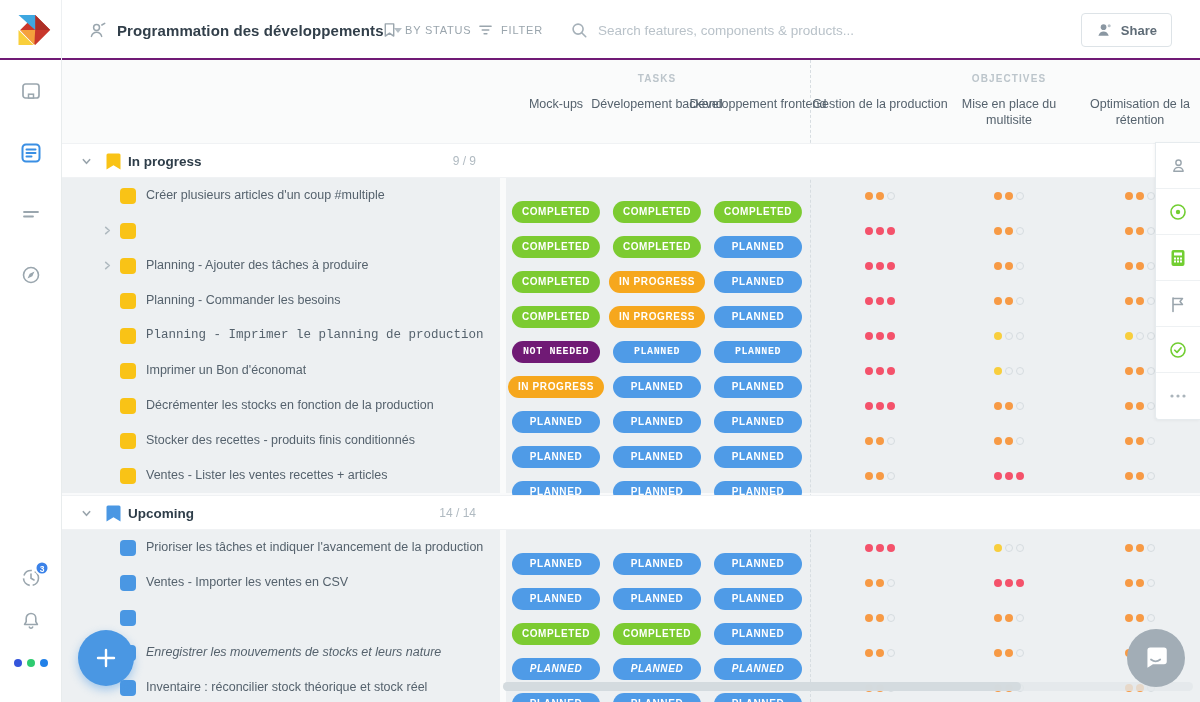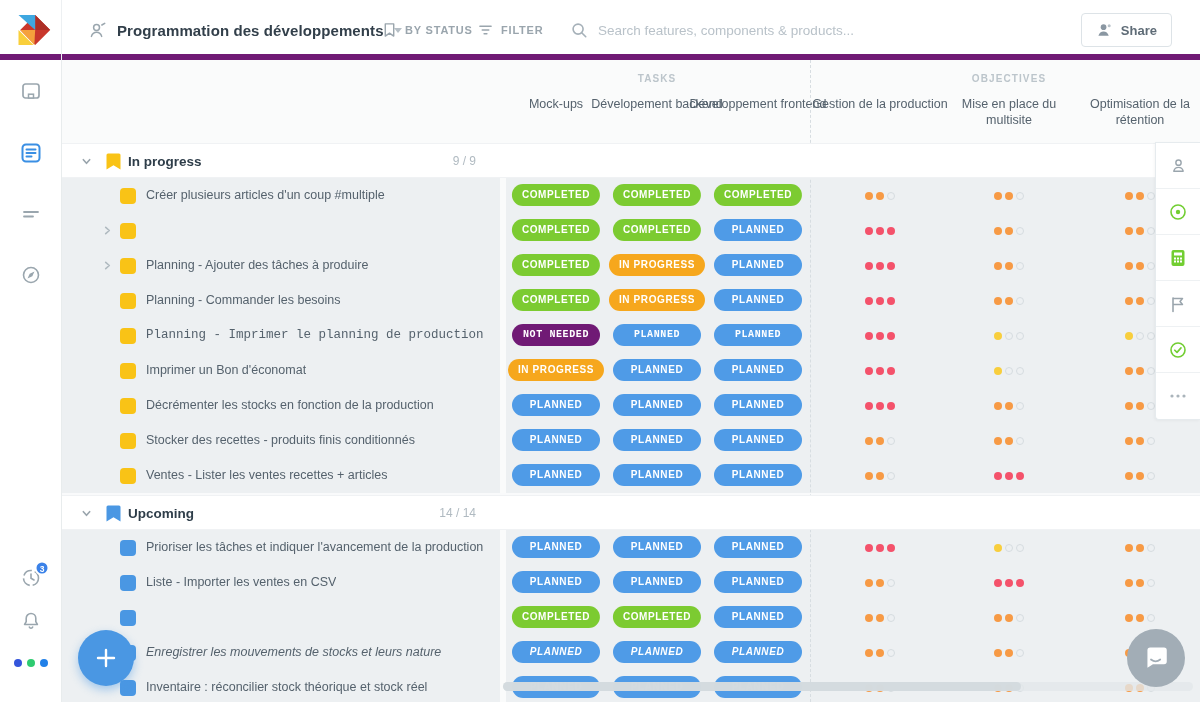--- a/index.html
+++ b/index.html
@@ -1,29 +1,29 @@
 <!DOCTYPE html>
 <html><head>
 <meta charset="utf-8">
 <style>
   * { margin:0; padding:0; box-sizing:border-box; }
   html,body { width:1200px; height:702px; overflow:hidden; font-family:"Liberation Sans", sans-serif; background:#fff; }
   body { position:relative; }
 
   
   .header { position:absolute; top:0; left:0; width:1200px; height:60px; background:#fff;
-            border-bottom:6px solid #701a75; z-index:60; }
+            border-bottom:2px solid #701a75; z-index:60; }
   .logo-cell { position:absolute; left:0; top:0; width:62px; height:60px; border-right:1px solid #edf0f2;
                display:flex; align-items:center; justify-content:center; }
   .title-group { position:absolute; left:88px; top:0; height:60px; display:flex; align-items:center; gap:10px; cursor:pointer; }
   .page-title { font-size:15px; font-weight:bold; color:#323f4a; letter-spacing:.1px; }
   .caret-down { width:0; height:0; border-left:4px solid transparent; border-right:4px solid transparent;
                 border-top:5px solid #b6bfc6; }
   .hbtn { position:absolute; top:0; height:60px; display:flex; align-items:center; gap:8px;
-          font-size:11px; font-weight:bold; letter-spacing:.8px; color:#9aa5ad; cursor:pointer; }
+          font-size:11px; font-weight:normal; letter-spacing:.8px; color:#9aa5ad; cursor:pointer; }
   .hbtn-bystatus { left:382px; }
   .hbtn-filter { left:478px; }
   .search-group { position:absolute; left:571px; top:0; height:60px; display:flex; align-items:center; gap:10px; }
   .search-group input { border:none; outline:none; width:300px; font-size:13.5px; color:#5a6670;
                         font-family:"Liberation Sans", sans-serif; background:transparent; }
   .search-group input::placeholder { color:#b9c2c9; }
   .share-btn { position:absolute; right:28px; top:13px; height:34px; padding:0 14px; display:flex; align-items:center;
                gap:8px; border:1px solid #dde3e7; border-radius:4px; background:#fff; font-size:13px; font-weight:bold;
                color:#5f6c77; cursor:pointer; }
 
@@ -54,21 +54,21 @@
   .sec-count { position:absolute; left:354px; width:60px; top:0; line-height:35px; text-align:right;
                font-size:12px; color:#b0bac1; }
 
   .rows { position:absolute; left:0; right:0; background:#edf0f2; z-index:2; }
   .white-gap { position:absolute; left:438px; width:6px; top:0; bottom:0; background:#fafbfb; }
   .feature-row { position:absolute; left:0; right:0; height:35px; cursor:pointer; }
   .row-chevron { position:absolute; left:41px; top:13px; line-height:0; }
   .row-square { position:absolute; left:58px; top:9.5px; width:16px; height:16px; border-radius:4px; }
   .row-title { position:absolute; left:84px; top:0; line-height:35px; font-size:12.5px; color:#55626d;
                max-width:352px; white-space:nowrap; overflow:hidden; }
-  .badge { position:absolute; top:6px; height:22px; line-height:22px; border-radius:11px; min-width:88px;
+  .badge { position:absolute; top:23px; height:22px; line-height:22px; border-radius:11px; min-width:88px;
            padding:0 10px; transform:translateX(-50%); text-align:center; color:#fff; font-size:10px;
            font-weight:bold; letter-spacing:.6px; cursor:pointer; }
   .dots { position:absolute; top:13.5px; transform:translateX(-50%); display:flex; gap:3px; cursor:pointer; }
   .dot { width:8px; height:8px; border-radius:50%; }
   .dot.empty { background:transparent; border:1.5px solid #d6dce0; }
 
   
   .tools-panel { position:absolute; left:1155px; top:142px; width:45px; background:#fff; z-index:40;
                  border:1px solid #e6ebee; border-right:none; border-radius:0 0 0 4px;
                  box-shadow:-1px 1px 3px rgba(0,0,0,.04); }
@@ -443,21 +443,21 @@
             <span class="dot empty"></span>
           </div>
           <div class="dots" style="left: 1078px;">
             <span class="dot" style="background: rgb(247, 154, 69);"></span>
             <span class="dot" style="background: rgb(247, 154, 69);"></span>
             <span class="dot empty"></span>
           </div>
         </div>
         <div class="feature-row" style="top: 35px;">
           <span class="row-square" style="background: rgb(74, 151, 227);"></span>
-          <span class="row-title">Liste - Importer les ventes en CSV</span>
+          <span class="row-title">Ventes - Importer les ventes en CSV</span>
           <div class="badge" style="left: 494px; background: rgb(79, 155, 231);">PLANNED</div>
           <div class="badge" style="left: 595px; background: rgb(79, 155, 231);">PLANNED</div>
           <div class="badge" style="left: 696px; background: rgb(79, 155, 231);">PLANNED</div>
           <div class="dots" style="left: 818px;">
             <span class="dot" style="background: rgb(247, 154, 69);"></span>
             <span class="dot" style="background: rgb(247, 154, 69);"></span>
             <span class="dot empty"></span>
           </div>
           <div class="dots" style="left: 947px;">
             <span class="dot" style="background: rgb(244, 82, 107);"></span>

